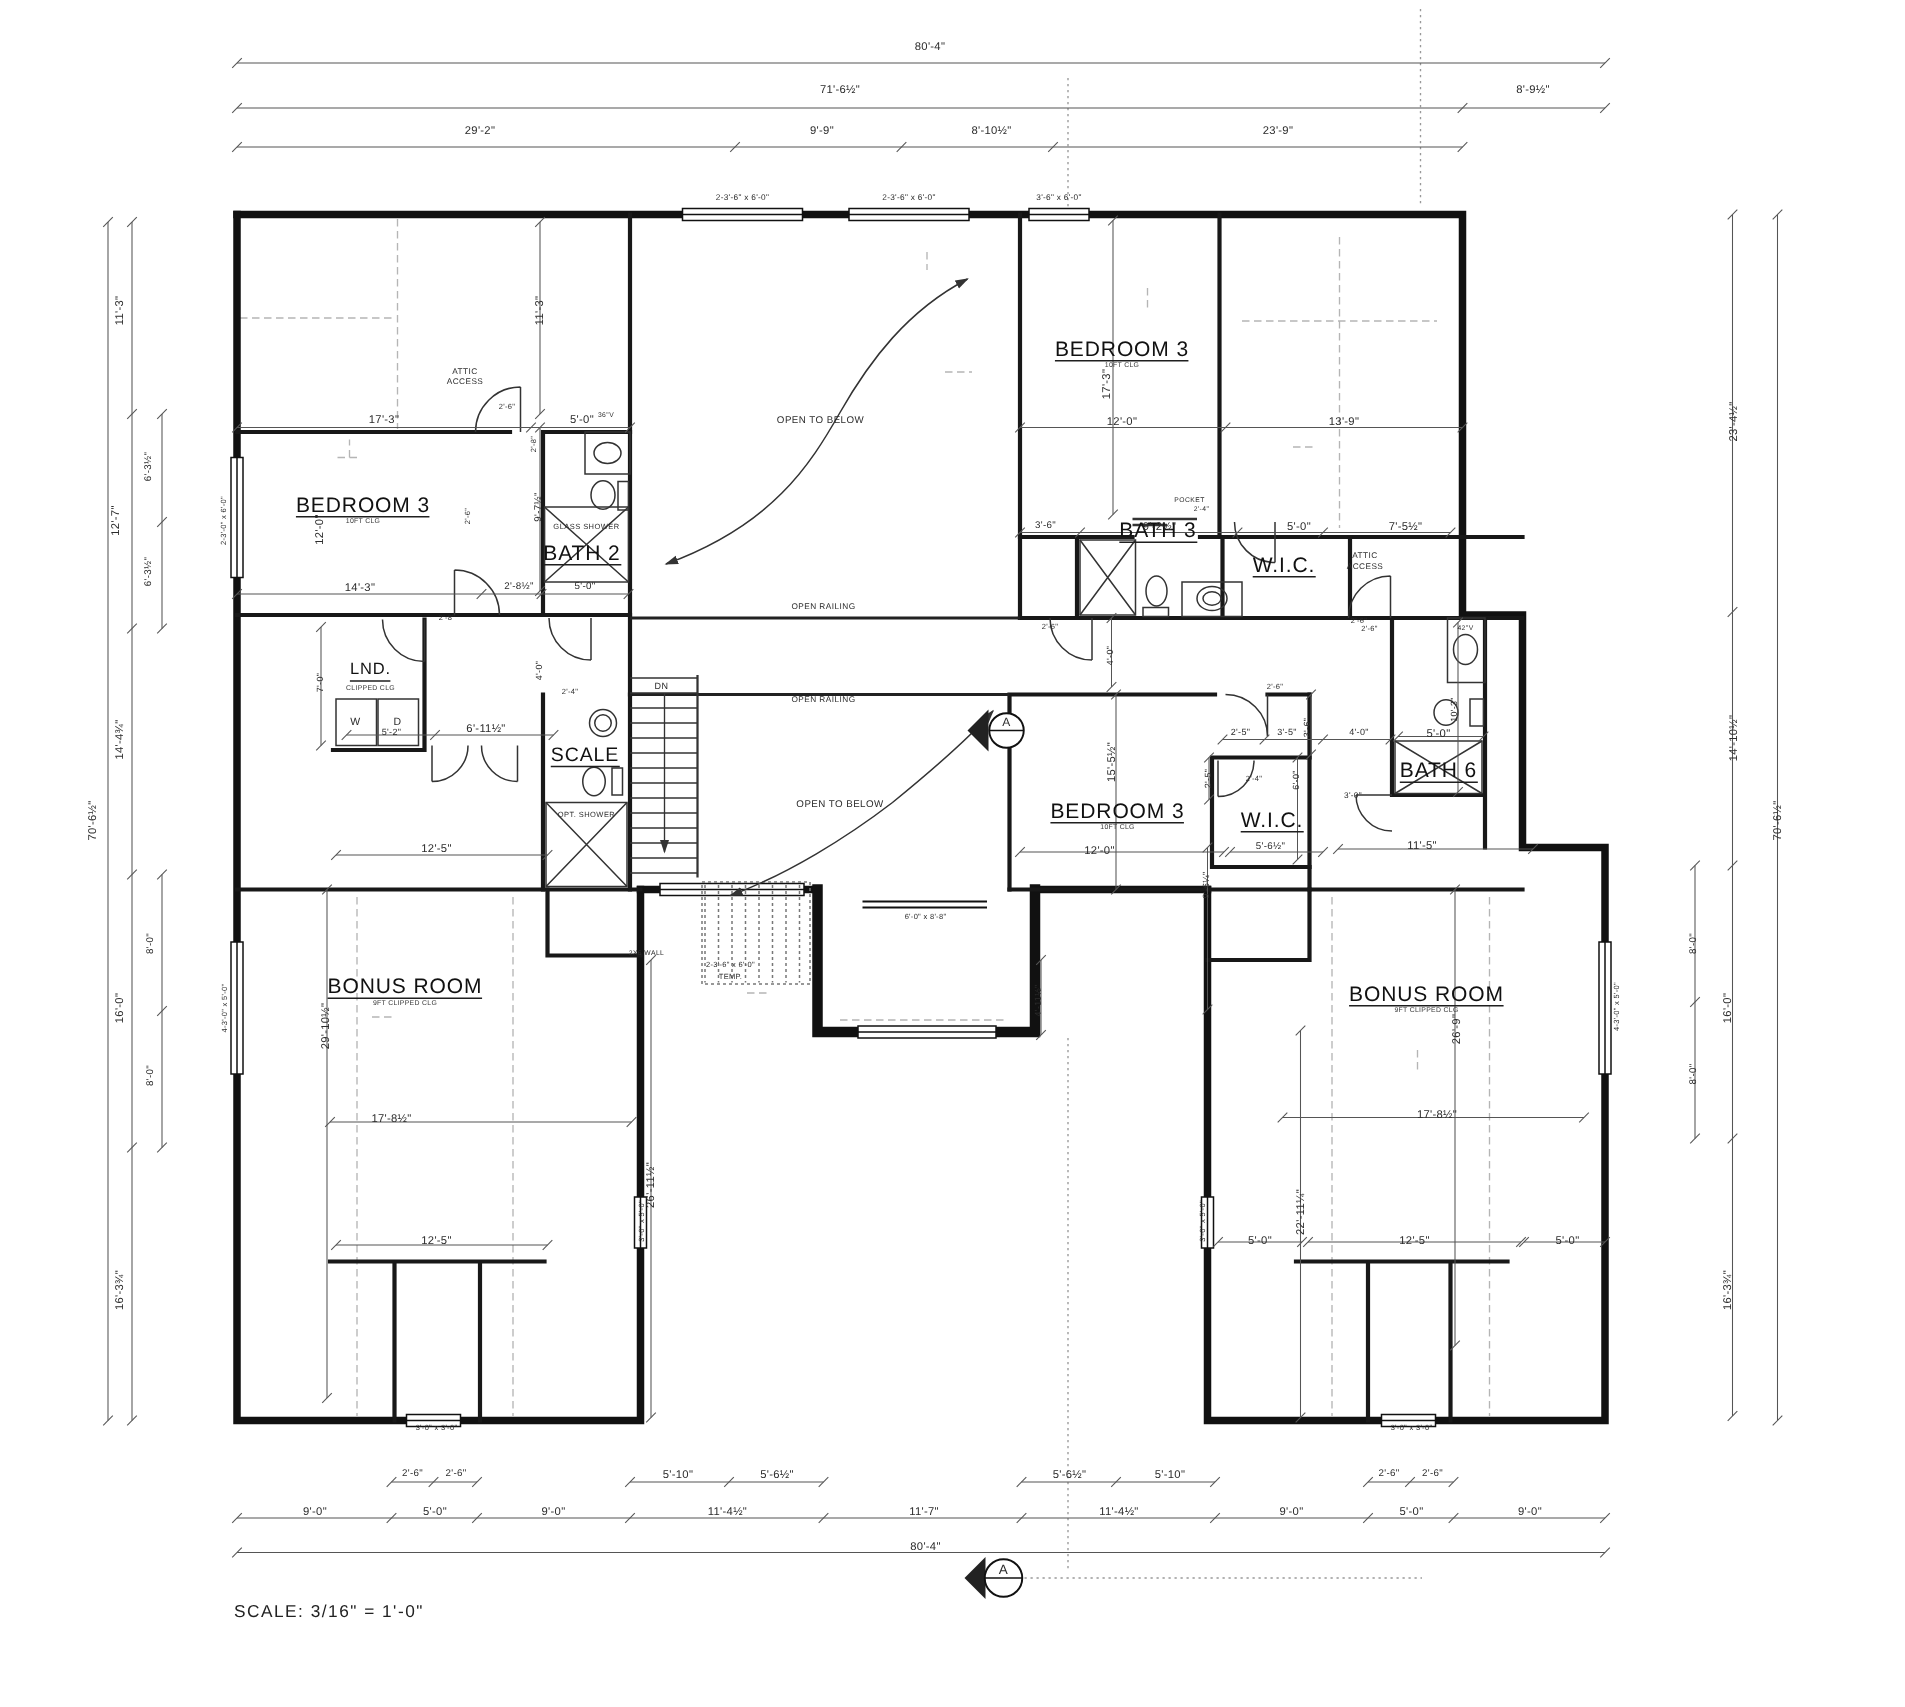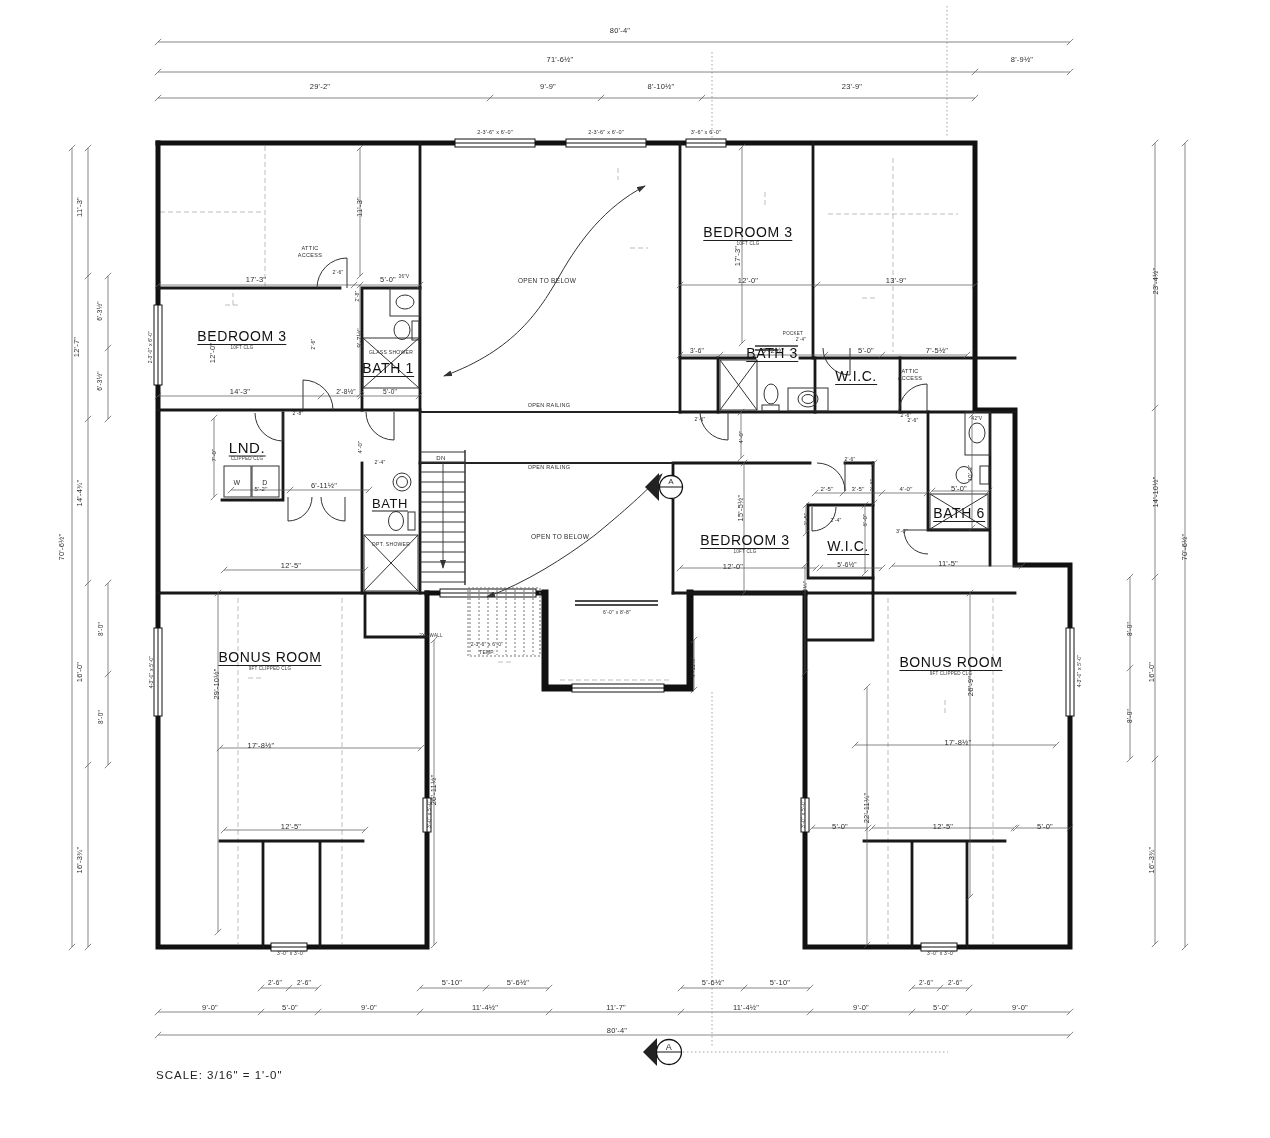--- a/index.html
+++ b/index.html
@@ -368,28 +368,28 @@
         <path d="M968.8 531.2 L975.2 524.8"></path>
         <path d="M214 418 V497"></path>
         <path d="M210.8 421.2 L217.2 414.8"></path>
         <path d="M210.8 500.2 L217.2 493.8"></path>
       </g>
 </svg>
 
 <div id="labels">
       <span class="lbl room" style="left: 242px; top: 337px; transform: translate(-50%, -50%);">BEDROOM 3</span>
       <span class="lbl sub" style="left: 242px; top: 348px; font-size: 4.6px; transform: translate(-50%, -50%);">10FT CLG</span>
-      <span class="lbl room" style="left: 388px; top: 369px; transform: translate(-50%, -50%);">BATH 1</span>
+      <span class="lbl room" style="left: 388px; top: 369px; transform: translate(-50%, -50%);">BATH 2</span>
       <span class="lbl room" style="left: 748px; top: 233px; transform: translate(-50%, -50%);">BEDROOM 3</span>
       <span class="lbl sub" style="left: 748px; top: 244px; font-size: 4.6px; transform: translate(-50%, -50%);">10FT CLG</span>
       <span class="lbl room" style="left: 772px; top: 354px; transform: translate(-50%, -50%); text-align: center;">BATH 3</span>
       <span class="lbl room" style="left: 856px; top: 377px; transform: translate(-50%, -50%);">W.I.C.</span>
-      <span class="lbl room" style="left: 247px; top: 448px; font-size: 15px; transform: translate(-50%, -50%);">LND.</span>
+      <span class="lbl room" style="left: 247px; top: 448px; font-size: 11px; transform: translate(-50%, -50%);">LND.</span>
       <span class="lbl sub" style="left: 247px; top: 459px; font-size: 4.6px; transform: translate(-50%, -50%);">CLIPPED CLG</span>
-      <span class="lbl room" style="left: 390px; top: 504px; font-size: 13px; transform: translate(-50%, -50%);">BATH</span>
+      <span class="lbl room" style="left: 390px; top: 504px; font-size: 13px; transform: translate(-50%, -50%);">SCALE</span>
       <span class="lbl room" style="left: 745px; top: 541px; transform: translate(-50%, -50%);">BEDROOM 3</span>
       <span class="lbl sub" style="left: 745px; top: 552px; font-size: 4.6px; transform: translate(-50%, -50%);">10FT CLG</span>
       <span class="lbl room" style="left: 848px; top: 547px; transform: translate(-50%, -50%);">W.I.C.</span>
       <span class="lbl room" style="left: 959px; top: 514px; transform: translate(-50%, -50%);">BATH 6</span>
       <span class="lbl room" style="left: 270px; top: 658px; transform: translate(-50%, -50%);">BONUS ROOM</span>
       <span class="lbl sub" style="left: 270px; top: 669px; font-size: 4.6px; transform: translate(-50%, -50%);">9FT CLIPPED CLG</span>
       <span class="lbl room" style="left: 951px; top: 663px; transform: translate(-50%, -50%);">BONUS ROOM</span>
       <span class="lbl sub" style="left: 951px; top: 674px; font-size: 4.6px; transform: translate(-50%, -50%);">9FT CLIPPED CLG</span>
       <span class="lbl dim" style="left: 620px; top: 31px; transform: translate(-50%, -50%);">80'-4"</span>
       <span class="lbl dim" style="left: 560px; top: 60px; transform: translate(-50%, -50%);">71'-6½"</span>

